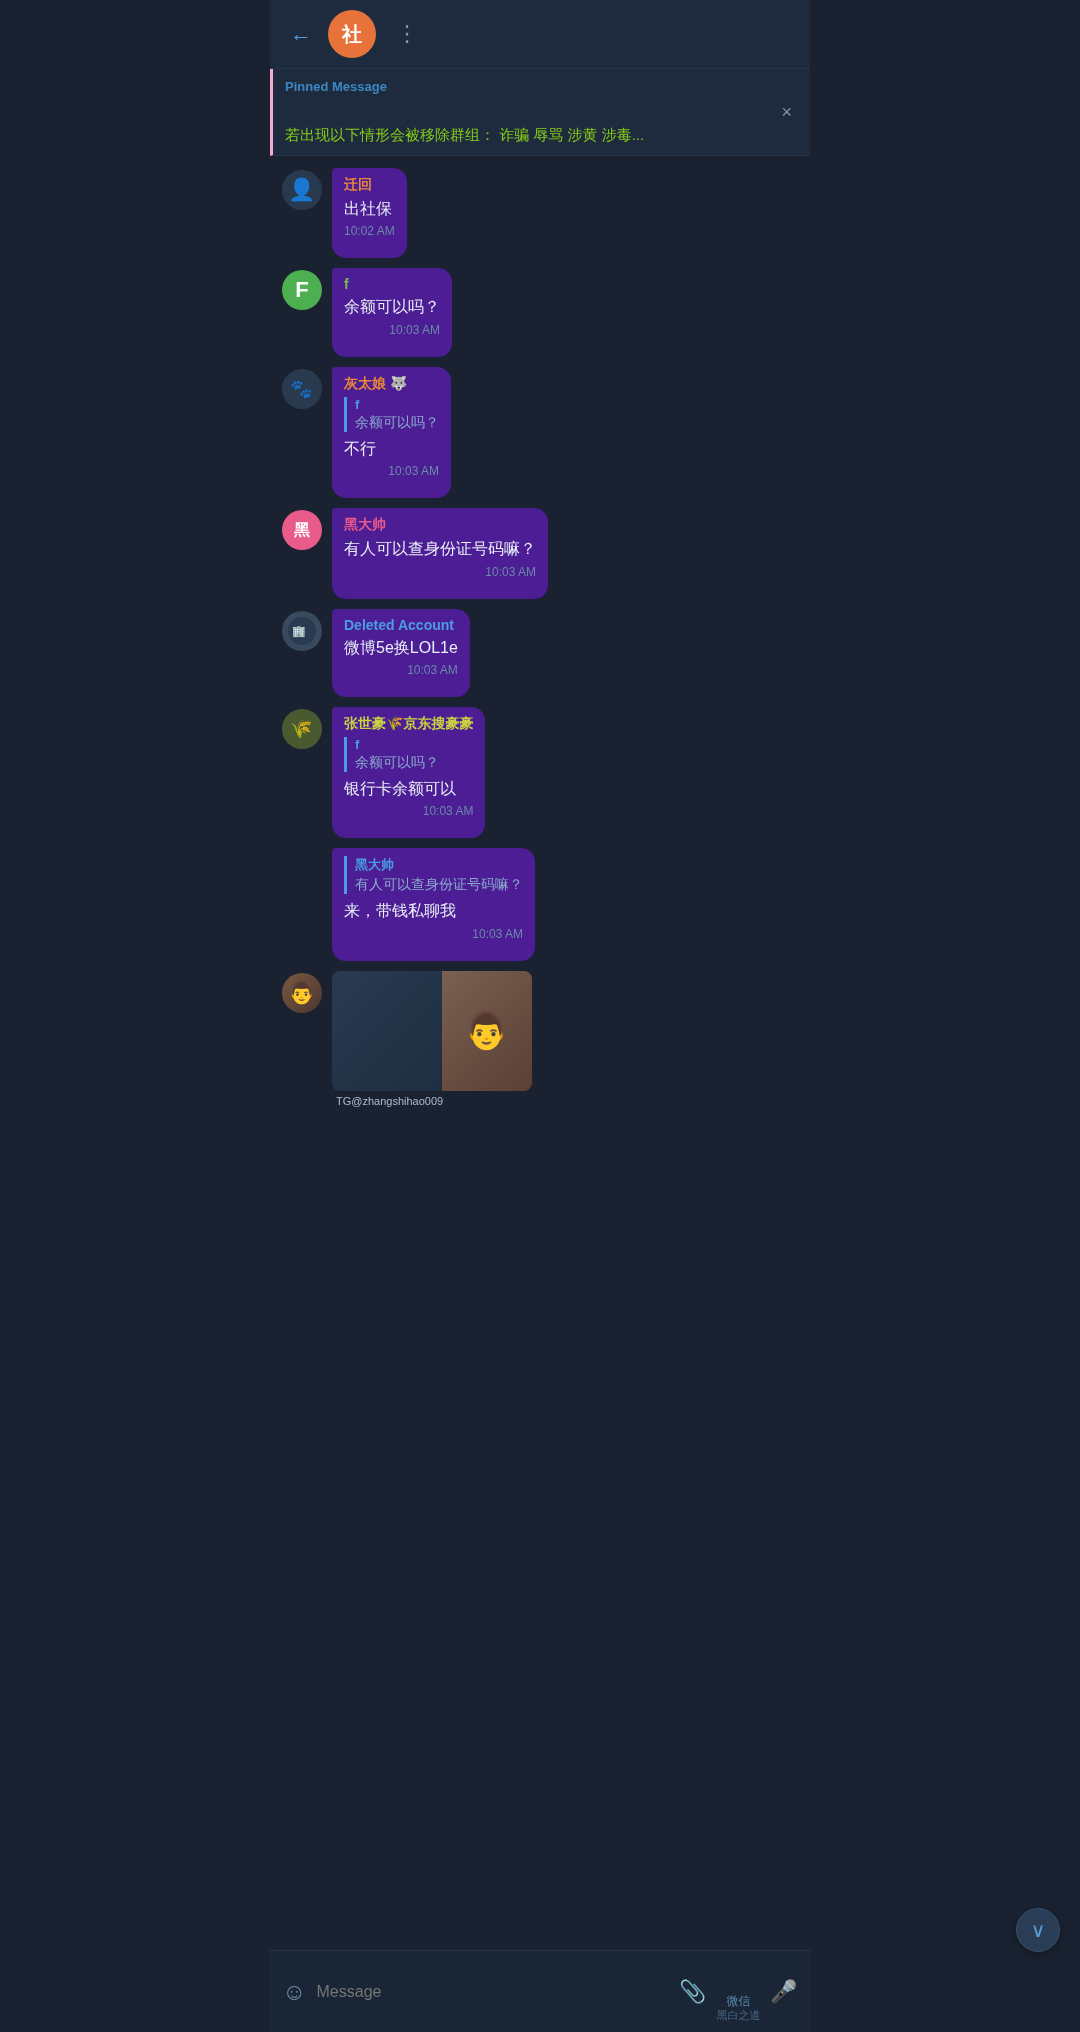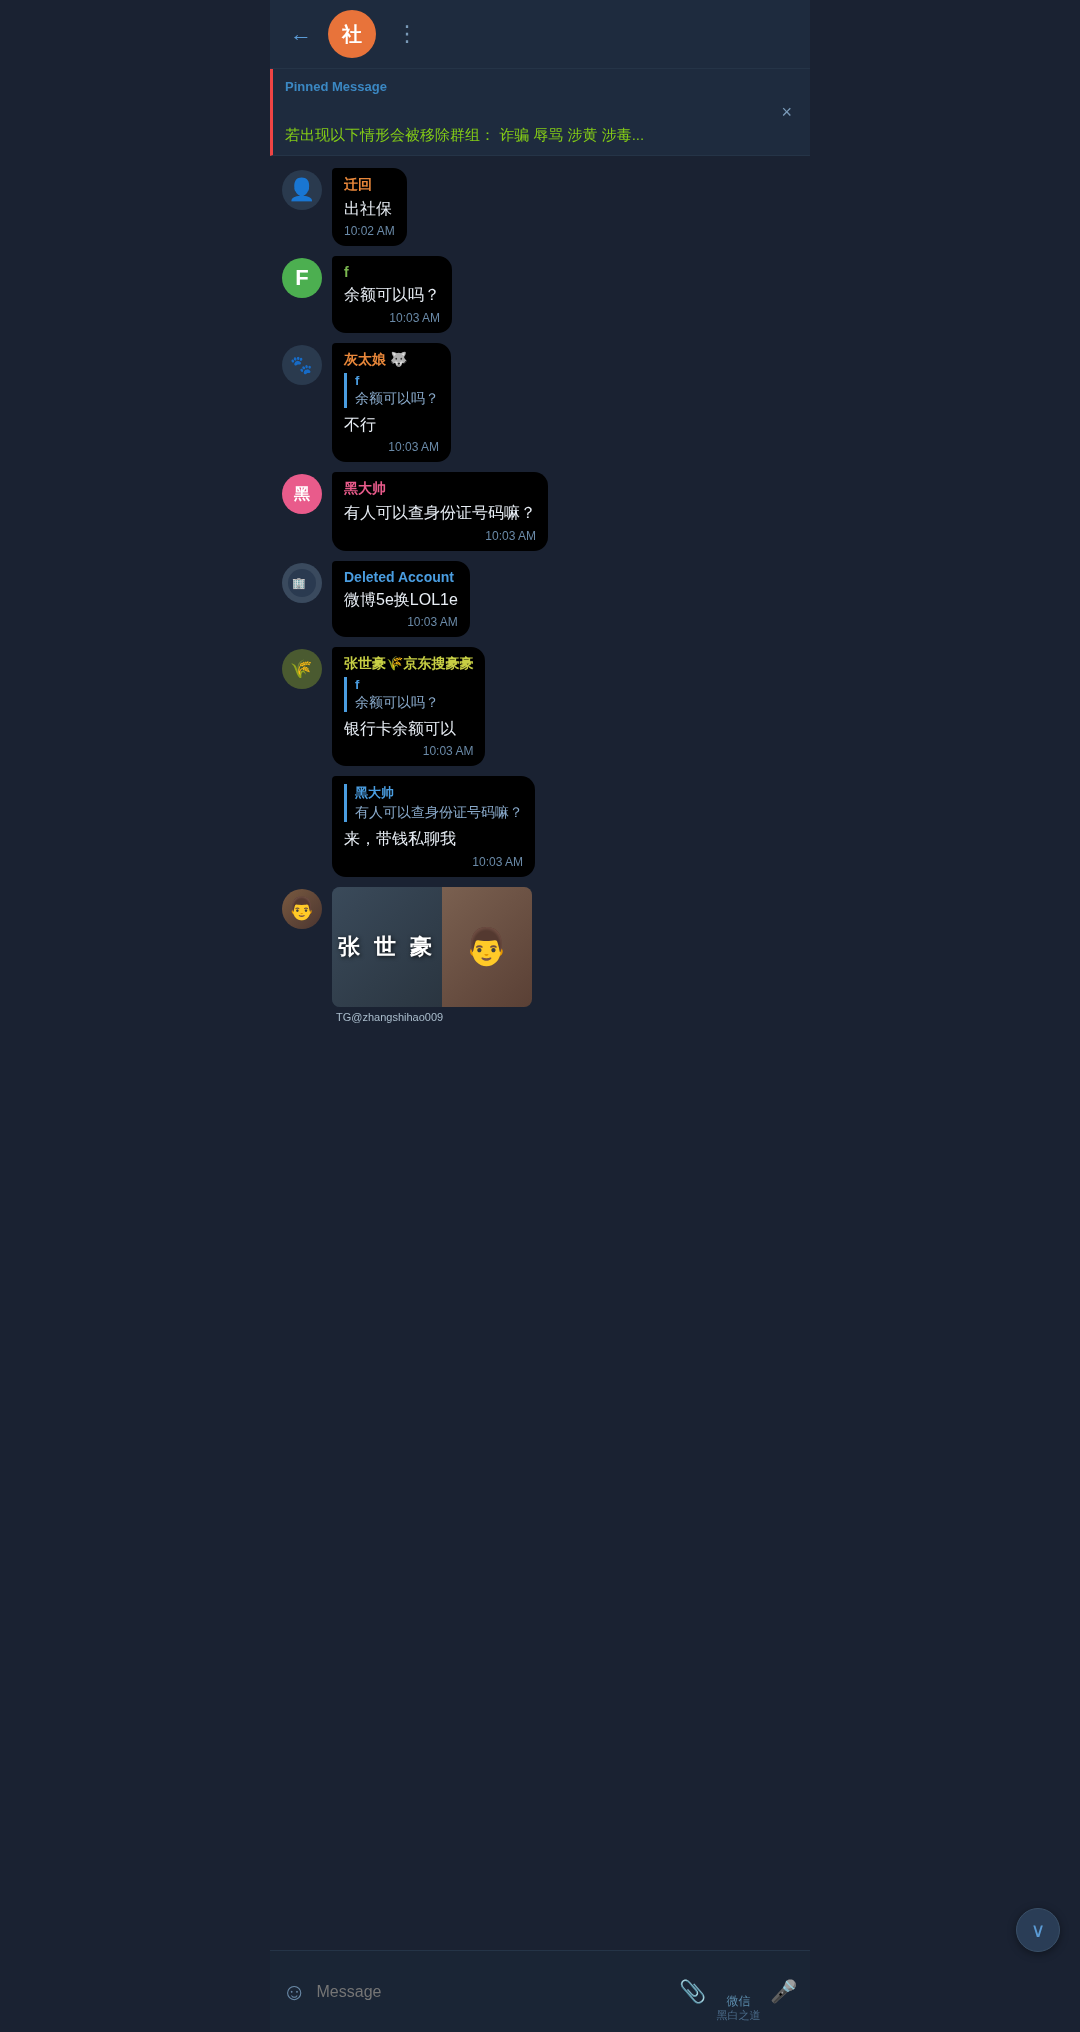--- a/index.html
+++ b/index.html
@@ -70,21 +70,21 @@
     .more-btn {
       color: #7a9ab8;
       font-size: 22px;
       cursor: pointer;
       padding: 4px 8px;
     }
 
     
     .pinned-banner {
       background: #1e2b3e;
-      border-left: 3px solid #ef4444;
+      border-left: 3px solid #f9a8d4;
       padding: 10px 14px 10px 12px;
       display: flex;
       align-items: center;
       justify-content: space-between;
       border-bottom: 1px solid #253447;
     }
     .pinned-content {}
     .pinned-label {
       color: #3b88c3;
       font-size: 13px;
@@ -131,23 +131,23 @@
       color: #fff;
       overflow: hidden;
       margin-top: 2px;
     }
     .msg-avatar.green { background: #4caf50; font-size: 22px; }
     .msg-avatar.pink { background: #e95b8b; }
     .msg-avatar.dark { background: #2a3a4e; }
     .msg-avatar.grey { background: #3a4a5e; }
 
     .msg-bubble {
-      background: #000000;
+      background: #4c1d95;
       border-radius: 4px 14px 14px 14px;
-      padding: 8px 12px 8px 12px;
+      padding: 8px 12px 20px 12px;
       max-width: calc(100% - 60px);
       position: relative;
     }
     .msg-name {
       font-size: 14px;
       font-weight: 600;
       margin-bottom: 4px;
     }
     .msg-name.orange { color: #e8873a; }
     .msg-name.green { color: #7bb850; }
@@ -370,23 +370,20 @@
       <div class="msg-time">10:03 AM</div>
     </div>
   </div>
 
   <div class="msg-row">
     <div class="msg-avatar" style="background: linear-gradient(135deg, #7a5a40, #4a3530); font-size:22px; overflow:hidden;">
       <span style="font-size:22px;">👨</span>
     </div>
     <div>
       <div class="img-placeholder">
-        <div style="position:absolute; left:0; top:0; width:110px; height:120px; background: linear-gradient(135deg, #3a4a5a, #2a3540); display:flex; align-items:center; justify-content:center;">
-          <span class="img-overlay-text">张 世 豪</span>
-        </div>
         <div style="position:absolute; right:0; top:0; width:90px; height:120px; background: linear-gradient(135deg, #7a6050, #5a4035);">
           <div style="width:100%; height:100%; display:flex; align-items:center; justify-content:center; font-size:36px; color:#c0a080;">👨</div>
         </div>
       </div>
       <div class="img-username-tag">TG@zhangshihao009</div>
     </div>
   </div>
 
 </div>
 

